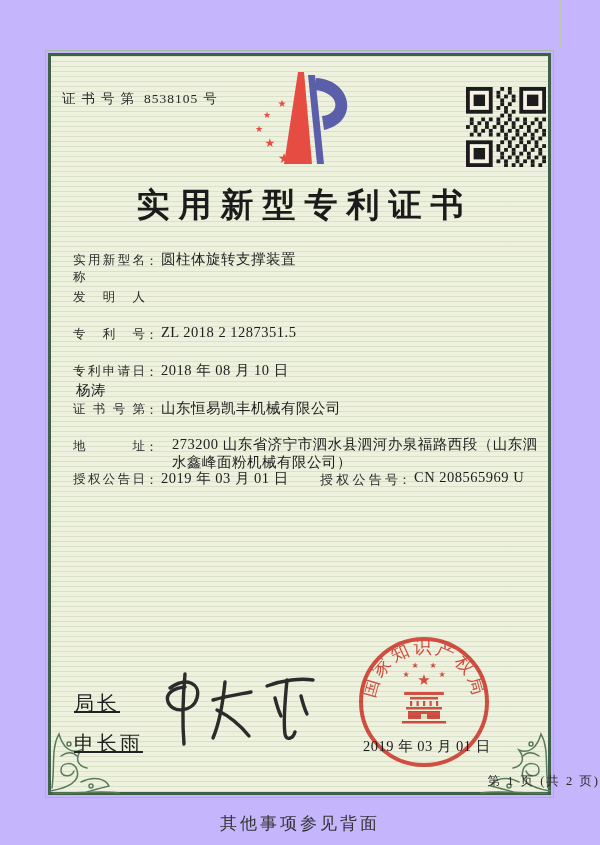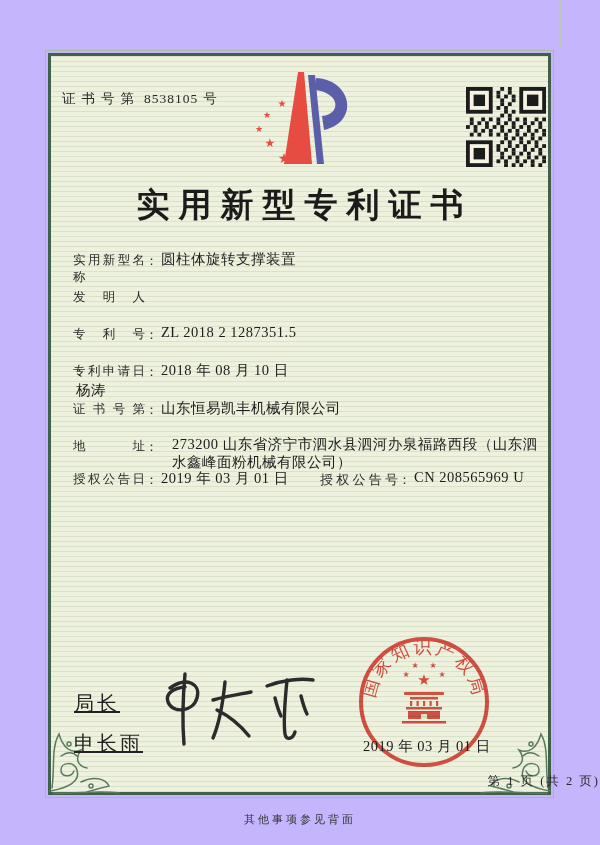--- a/index.html
+++ b/index.html
@@ -68,21 +68,21 @@
   .director{left:74px;top:690px;font-family:"Liberation Sans","DejaVu Sans",sans-serif;
     font-size:20px;color:#222;text-decoration:underline;}
   .director div{margin-bottom:13px;letter-spacing:3px;}
 
   .signature{left:155px;top:668px;width:170px;height:85px;}
 
   .seal{left:357px;top:635px;width:134px;height:134px;opacity:0.92;mix-blend-mode:multiply;z-index:3;}
   .seal-date{left:363px;top:737px;font-size:14.5px;letter-spacing:0.5px;color:#1c1c1c;z-index:4;}
 
   .page-info{left:0;right:0;top:773px;text-align:right;font-size:12.5px;letter-spacing:2px;color:#2a2a2a;}
-  .footer-note{left:0;right:0;top:812px;text-align:center;font-size:11px;letter-spacing:3px;color:#333;}
+  .footer-note{left:0;right:0;top:812px;text-align:center;font-size:17px;letter-spacing:3px;color:#333;}
 
   .orn{left:47px;top:700px;width:95px;height:95px;z-index:1;}
   .orn-r{left:458px;top:700px;width:95px;height:95px;z-index:1;transform:scaleX(-1);}
 </style>
 </head>
 <body>
 
 <div class="page">
 
   <div class="frame">

